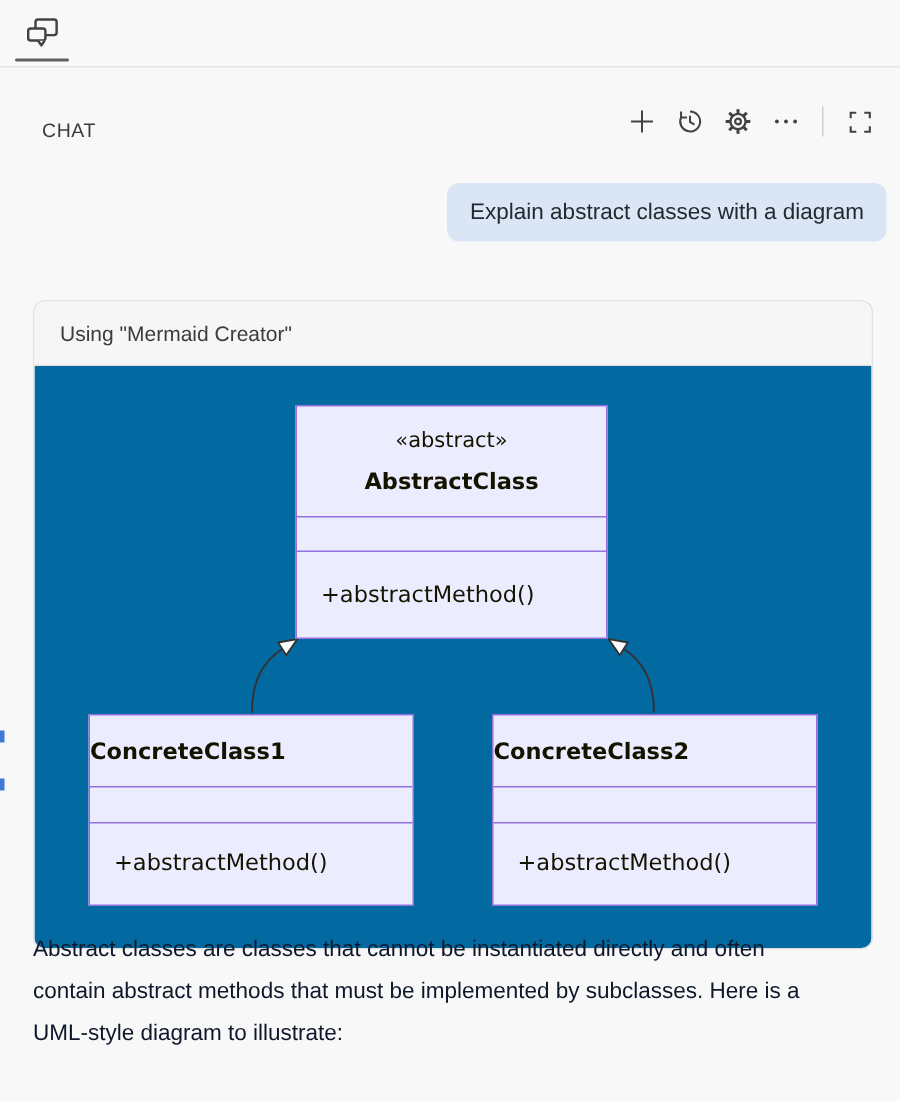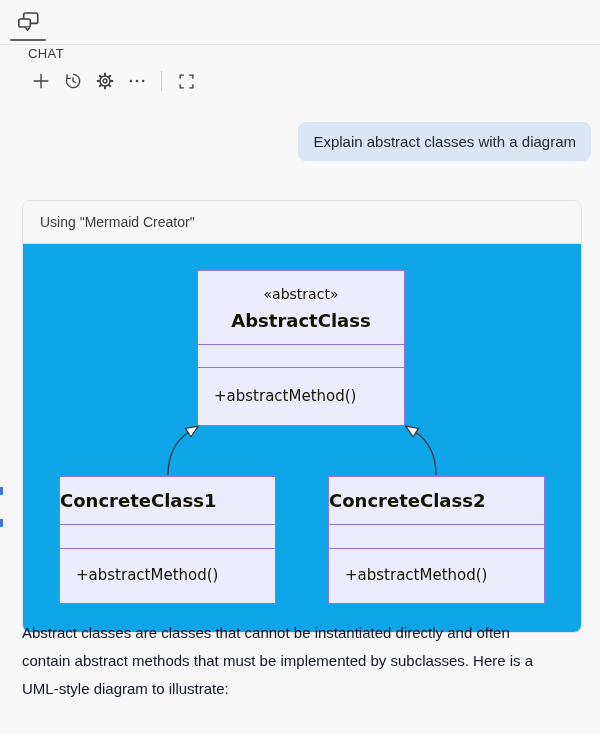--- a/index.html
+++ b/index.html
@@ -20,23 +20,22 @@
   }
   .tab { position:relative; display:flex; align-items:center; padding:0 7px; cursor:pointer; }
   .tab.active::after {
     content:""; position:absolute; left:2px; right:2px; bottom:3px; height:2px;
     background:#616161; border-radius:1px;
   }
 
   
   .header {
     position:absolute; left:0; top:46px; width:600px; height:48px;
-    display:flex; align-items:flex-start; justify-content:space-between;
+    display:flex; align-items:flex-end; justify-content:space-between;
     padding:0 14px 0 28px;
-    flex-direction:column;
   }
   .panel-title { font-size:13px; letter-spacing:0.4px; color:#3b3b3b; }
   .actions { display:flex; align-items:center; gap:6px; }
   .icon-btn {
     width:26px; height:26px; display:flex; align-items:center; justify-content:center;
     border:none; background:transparent; border-radius:5px; cursor:pointer; padding:0;
   }
   .v-divider { width:1px; height:20px; background:#cfcfcf; margin:0 5px; }
   .ic { stroke:#424242; }
 
@@ -49,34 +48,34 @@
 
   .card {
     position:absolute; left:22px; top:200px; width:560px; height:433px;
     background:#ffffff; border:1px solid #e2e2e2; border-radius:8px; overflow:hidden;
   }
   .card-header {
     height:43px; background:#f6f6f6; border-bottom:1px solid #e2e2e2;
     display:flex; align-items:center; padding-left:17px; font-size:14px; color:#3c3c3c;
     cursor:pointer;
   }
-  .card-body { position:relative; width:100%; height:389px; background:#0ea5e9; }
+  .card-body { position:relative; width:100%; height:389px; background:#0369a1; }
 
   
   .edges { position:absolute; left:0; top:0; width:560px; height:389px; }
   .uml {
     position:absolute; background:var(--diagram_fill, #ECECFF);
     border:1px solid var(--diagram_border, #9370DB);
     font-family:"DejaVu Sans", sans-serif; color:#131300;
   }
   .uml-title { border-bottom:1px solid var(--diagram_border, #9370DB); text-align:center; }
   .uml-attrs { border-bottom:1px solid var(--diagram_border, #9370DB); }
   .uml-methods { display:flex; align-items:center; padding-left:16px; font-size:15px; }
   .stereotype { font-size:14px; line-height:22px; padding-top:12px; }
-  .cls-name { font-size:18px; font-weight:bold; line-height:24px; padding-top:4px; }
+  .cls-name { font-size:15px; font-weight:bold; line-height:24px; padding-top:4px; }
 
   .uml.abstract { left:174px; top:26px; width:208px; height:156px; }
   .uml.abstract .uml-title   { height:74px; }
   .uml.abstract .uml-attrs   { height:23px; }
   .uml.abstract .uml-methods { height:56px; }
 
   .uml.concrete { top:232px; width:217px; height:128px; }
   .uml.c1 { left:36px; }
   .uml.c2 { left:305px; }
   .uml.concrete .uml-title   { height:48px; display:flex; align-items:center; justify-content:flex-start; }

